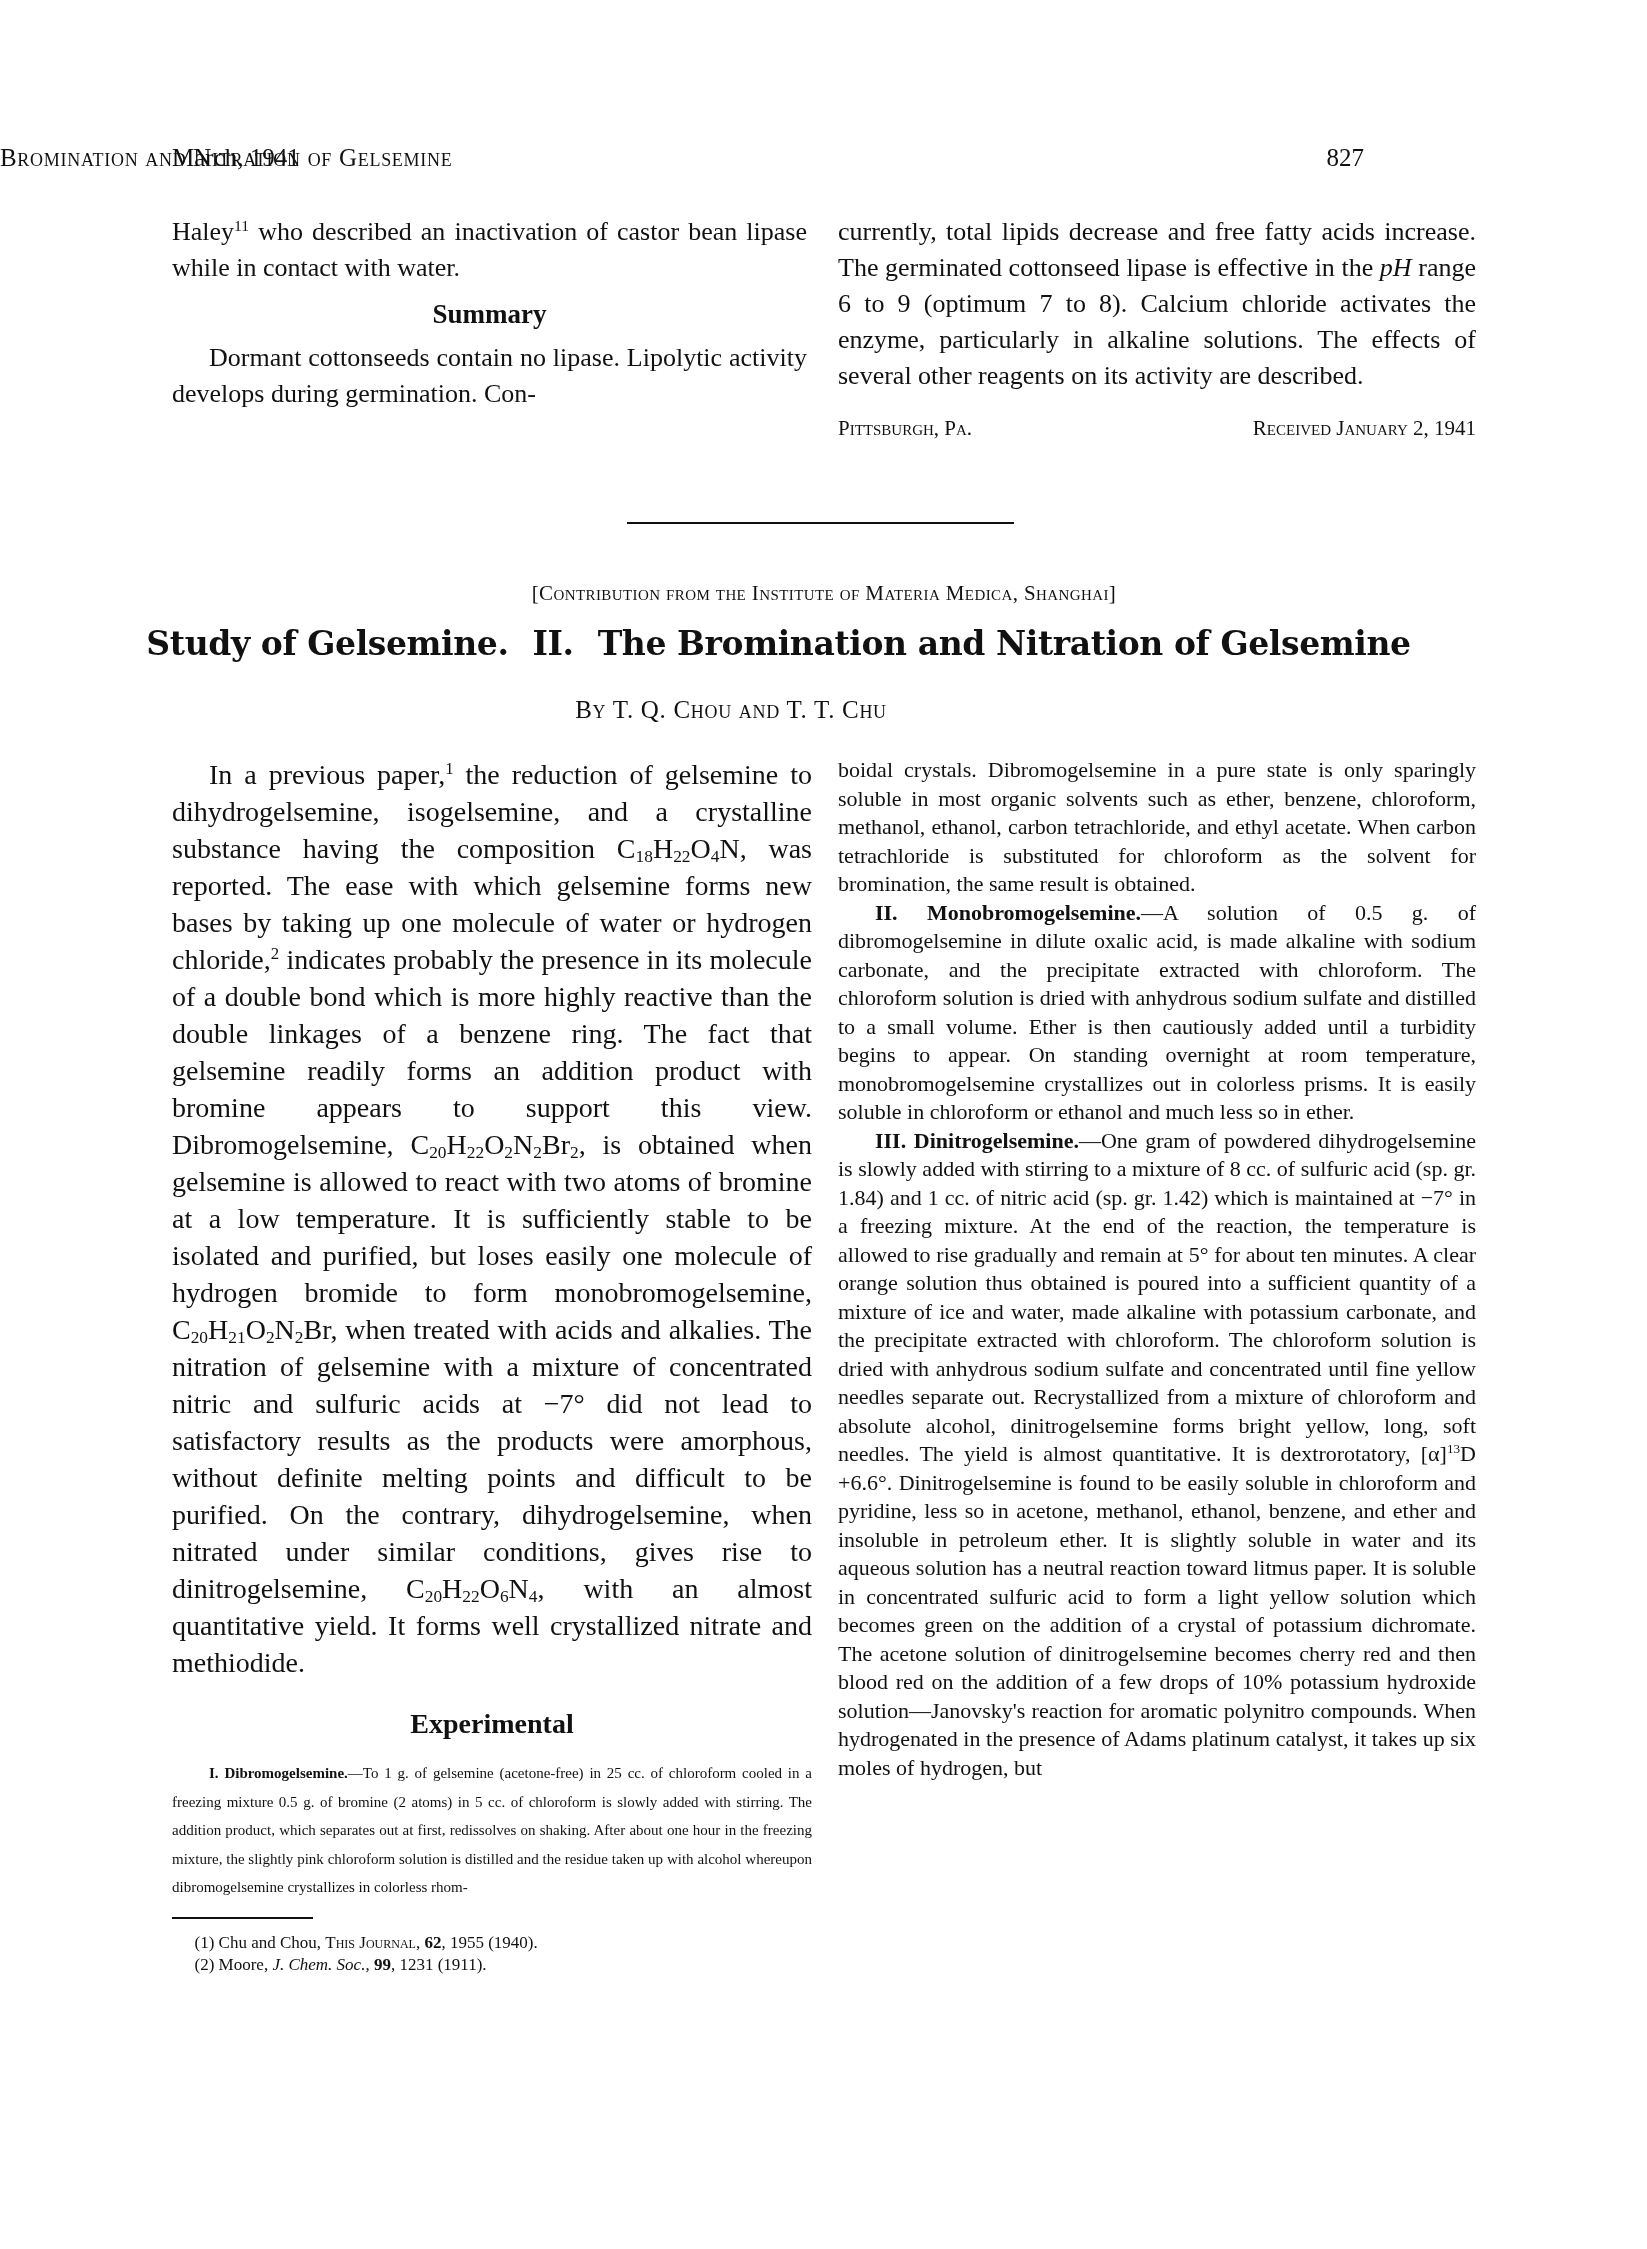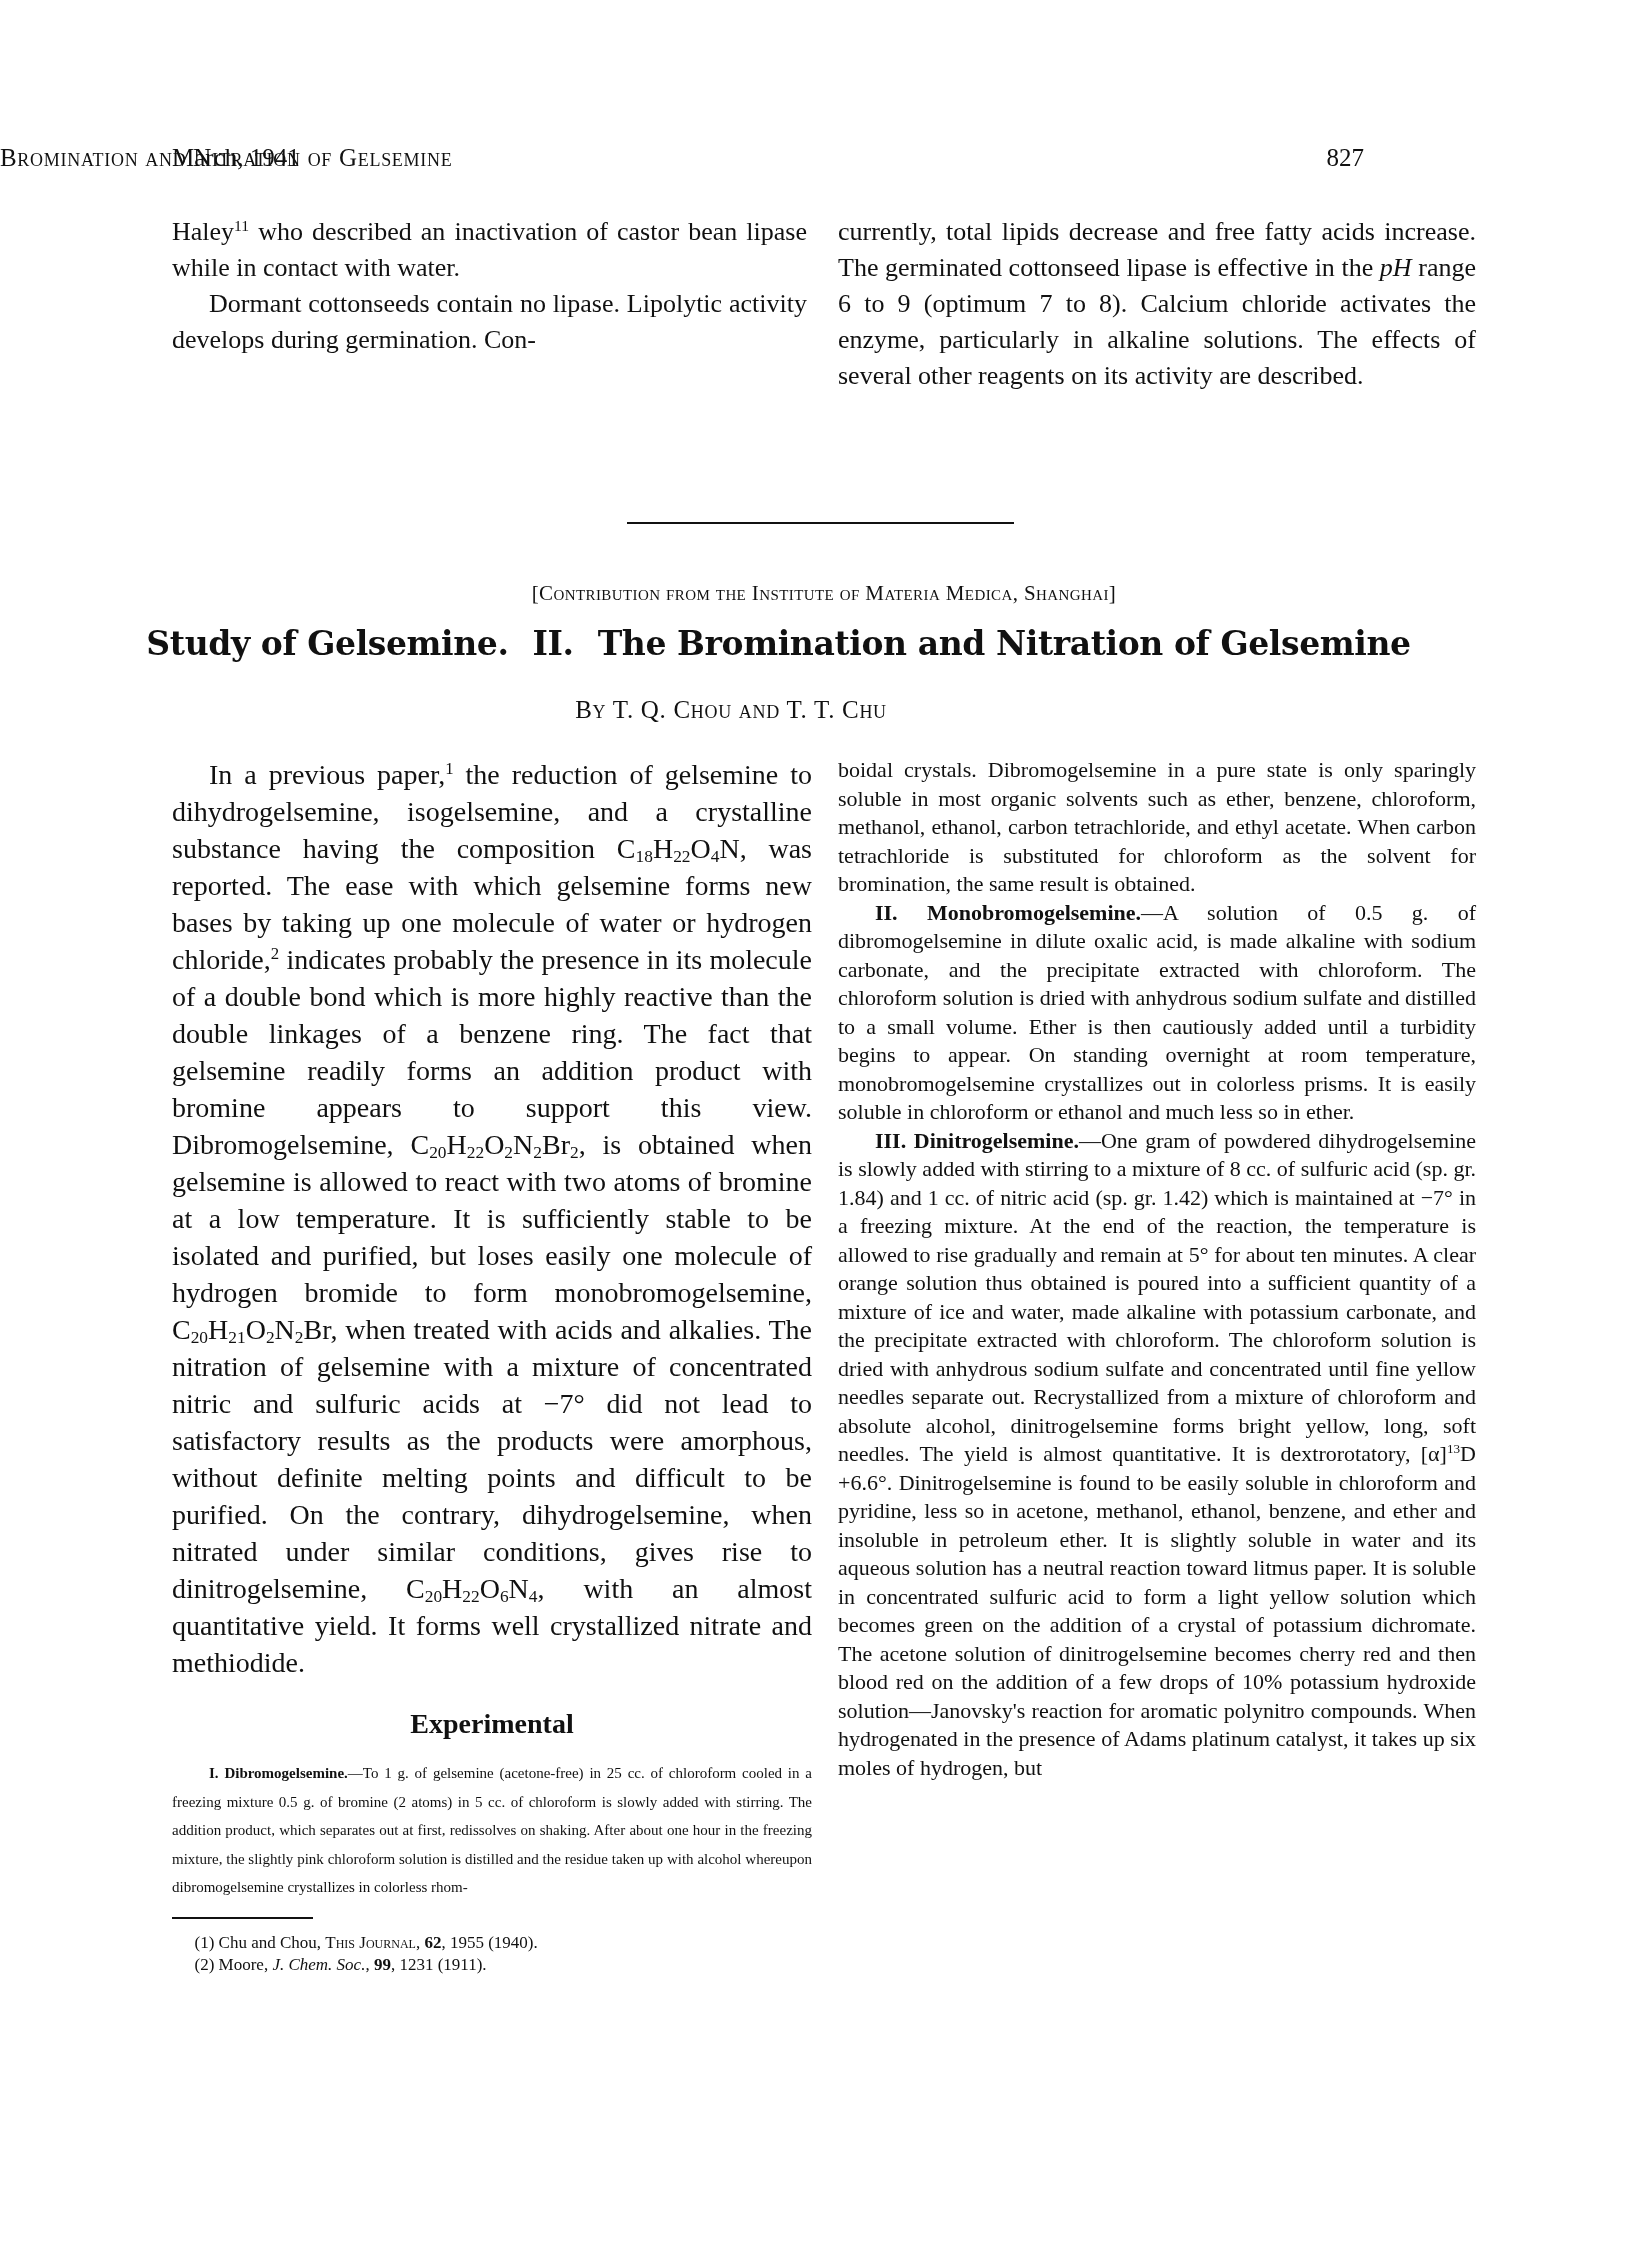--- a/index.html
+++ b/index.html
@@ -48,25 +48,30 @@
 <body>
 
 <div class="abs running-head">
   <span class="rh-left">March, 1941</span>
   <span class="rh-center">Bromination and Nitration of Gelsemine</span>
   <span class="rh-right">827</span>
 </div>
 
 <div class="abs col top-left">
   <p><span>Haley</span><sup>11</sup><span> who described an inactivation of castor bean lipase while in contact with water.</span></p>
+  <div class="section-head">Summary</div>
   <p class="indent">Dormant cottonseeds contain no lipase. Lipolytic activity develops during germination. Con-</p>
 </div>
 
 <div class="abs col top-right">
   <p><span>currently, total lipids decrease and free fatty acids increase. The germinated cottonseed lipase is effective in the </span><i>pH</i><span> range 6 to 9 (optimum 7 to 8). Calcium chloride activates the enzyme, particularly in alkaline solutions. The effects of several other reagents on its activity are described.</span></p>
+  <div class="sign">
+    <span>Pittsburgh, Pa.</span>
+    <span>Received January 2, 1941</span>
+  </div>
 </div>
 
 <div class="abs rule" style="left:627px; top:522px; width:387px;"></div>
 
 <div class="abs contrib">[Contribution from the Institute of Materia Medica, Shanghai]</div>
 <div class="abs title">
   <span>Study of Gelsemine.</span><span class="sep"></span><span>II.</span><span class="sep"></span><span>The Bromination and Nitration of Gelsemine</span>
 </div>
 <div class="abs byline">By T. Q. Chou and T. T. Chu</div>
 

